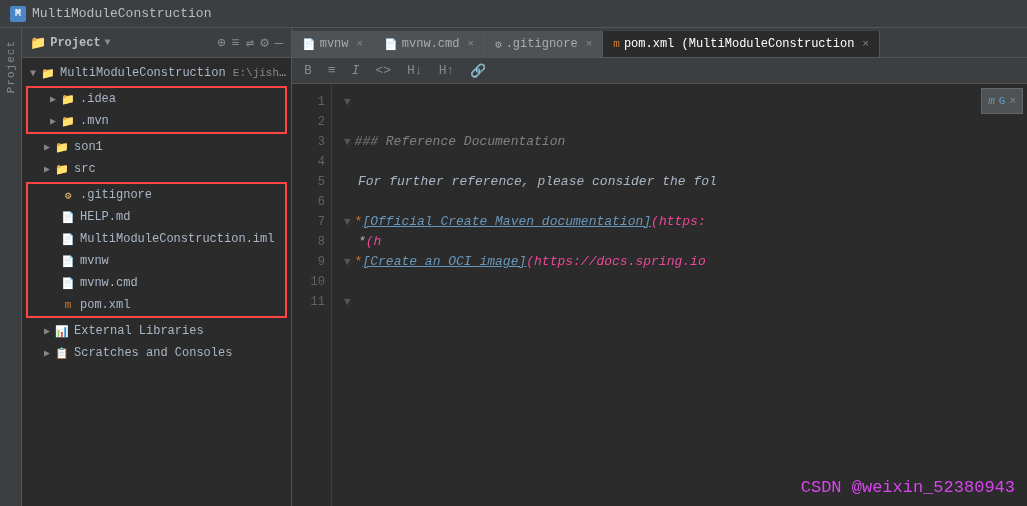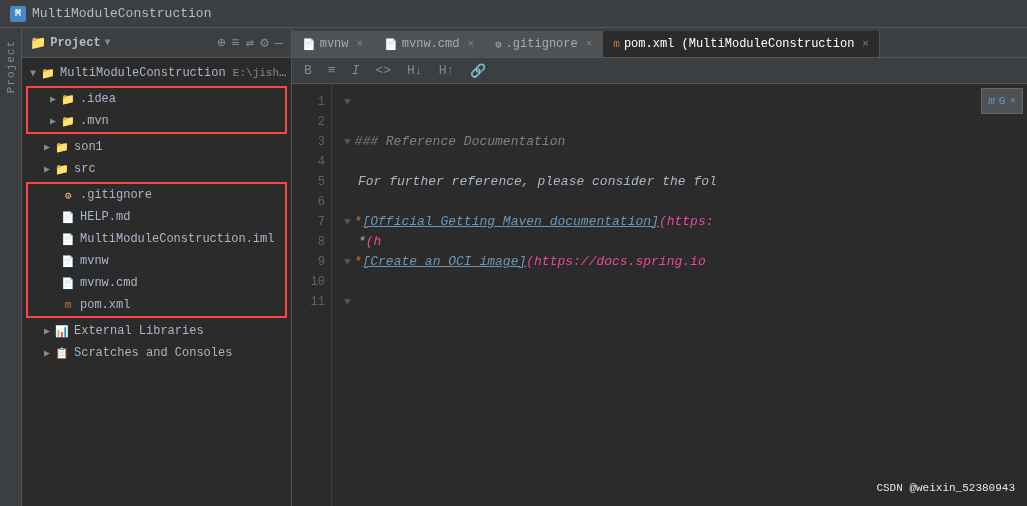--- a/index.html
+++ b/index.html
@@ -280,22 +280,22 @@
       color: #555;
       margin-right: 4px;
       font-size: 11px;
     }
 
     
     .corner-badge {
       position: absolute;
       bottom: 8px;
       right: 12px;
-      color: #e5e5e5;
-      font-size: 11px;
+      color: #d946ef;
+      font-size: 17px;
     }
 
     
     .mg-badge {
       position: absolute;
       top: 4px;
       right: 4px;
       background: #4e5254;
       border: 1px solid #666;
       color: #aaa;
@@ -502,21 +502,21 @@
         <div class="code-line">
           <span style="width:14px;display:inline-block"></span>
           <span class="c-text">For further reference, please consider the fol</span>
         </div>
 
         <div class="code-line"></div>
 
         <div class="code-line">
           <span class="fold-marker">▼</span>
           <span class="c-bullet">* </span>
-          <span class="c-link">[Official Getting Maven documentation]</span>
+          <span class="c-link">[Official Create Maven documentation]</span>
           <span class="c-url">(https:</span>
         </div>
 
         <div class="code-line">
           <span style="width:14px;display:inline-block"></span>
           <span class="c-text">* </span>
           <span class="c-url">(h</span>
         </div>
 
         <div class="code-line">

